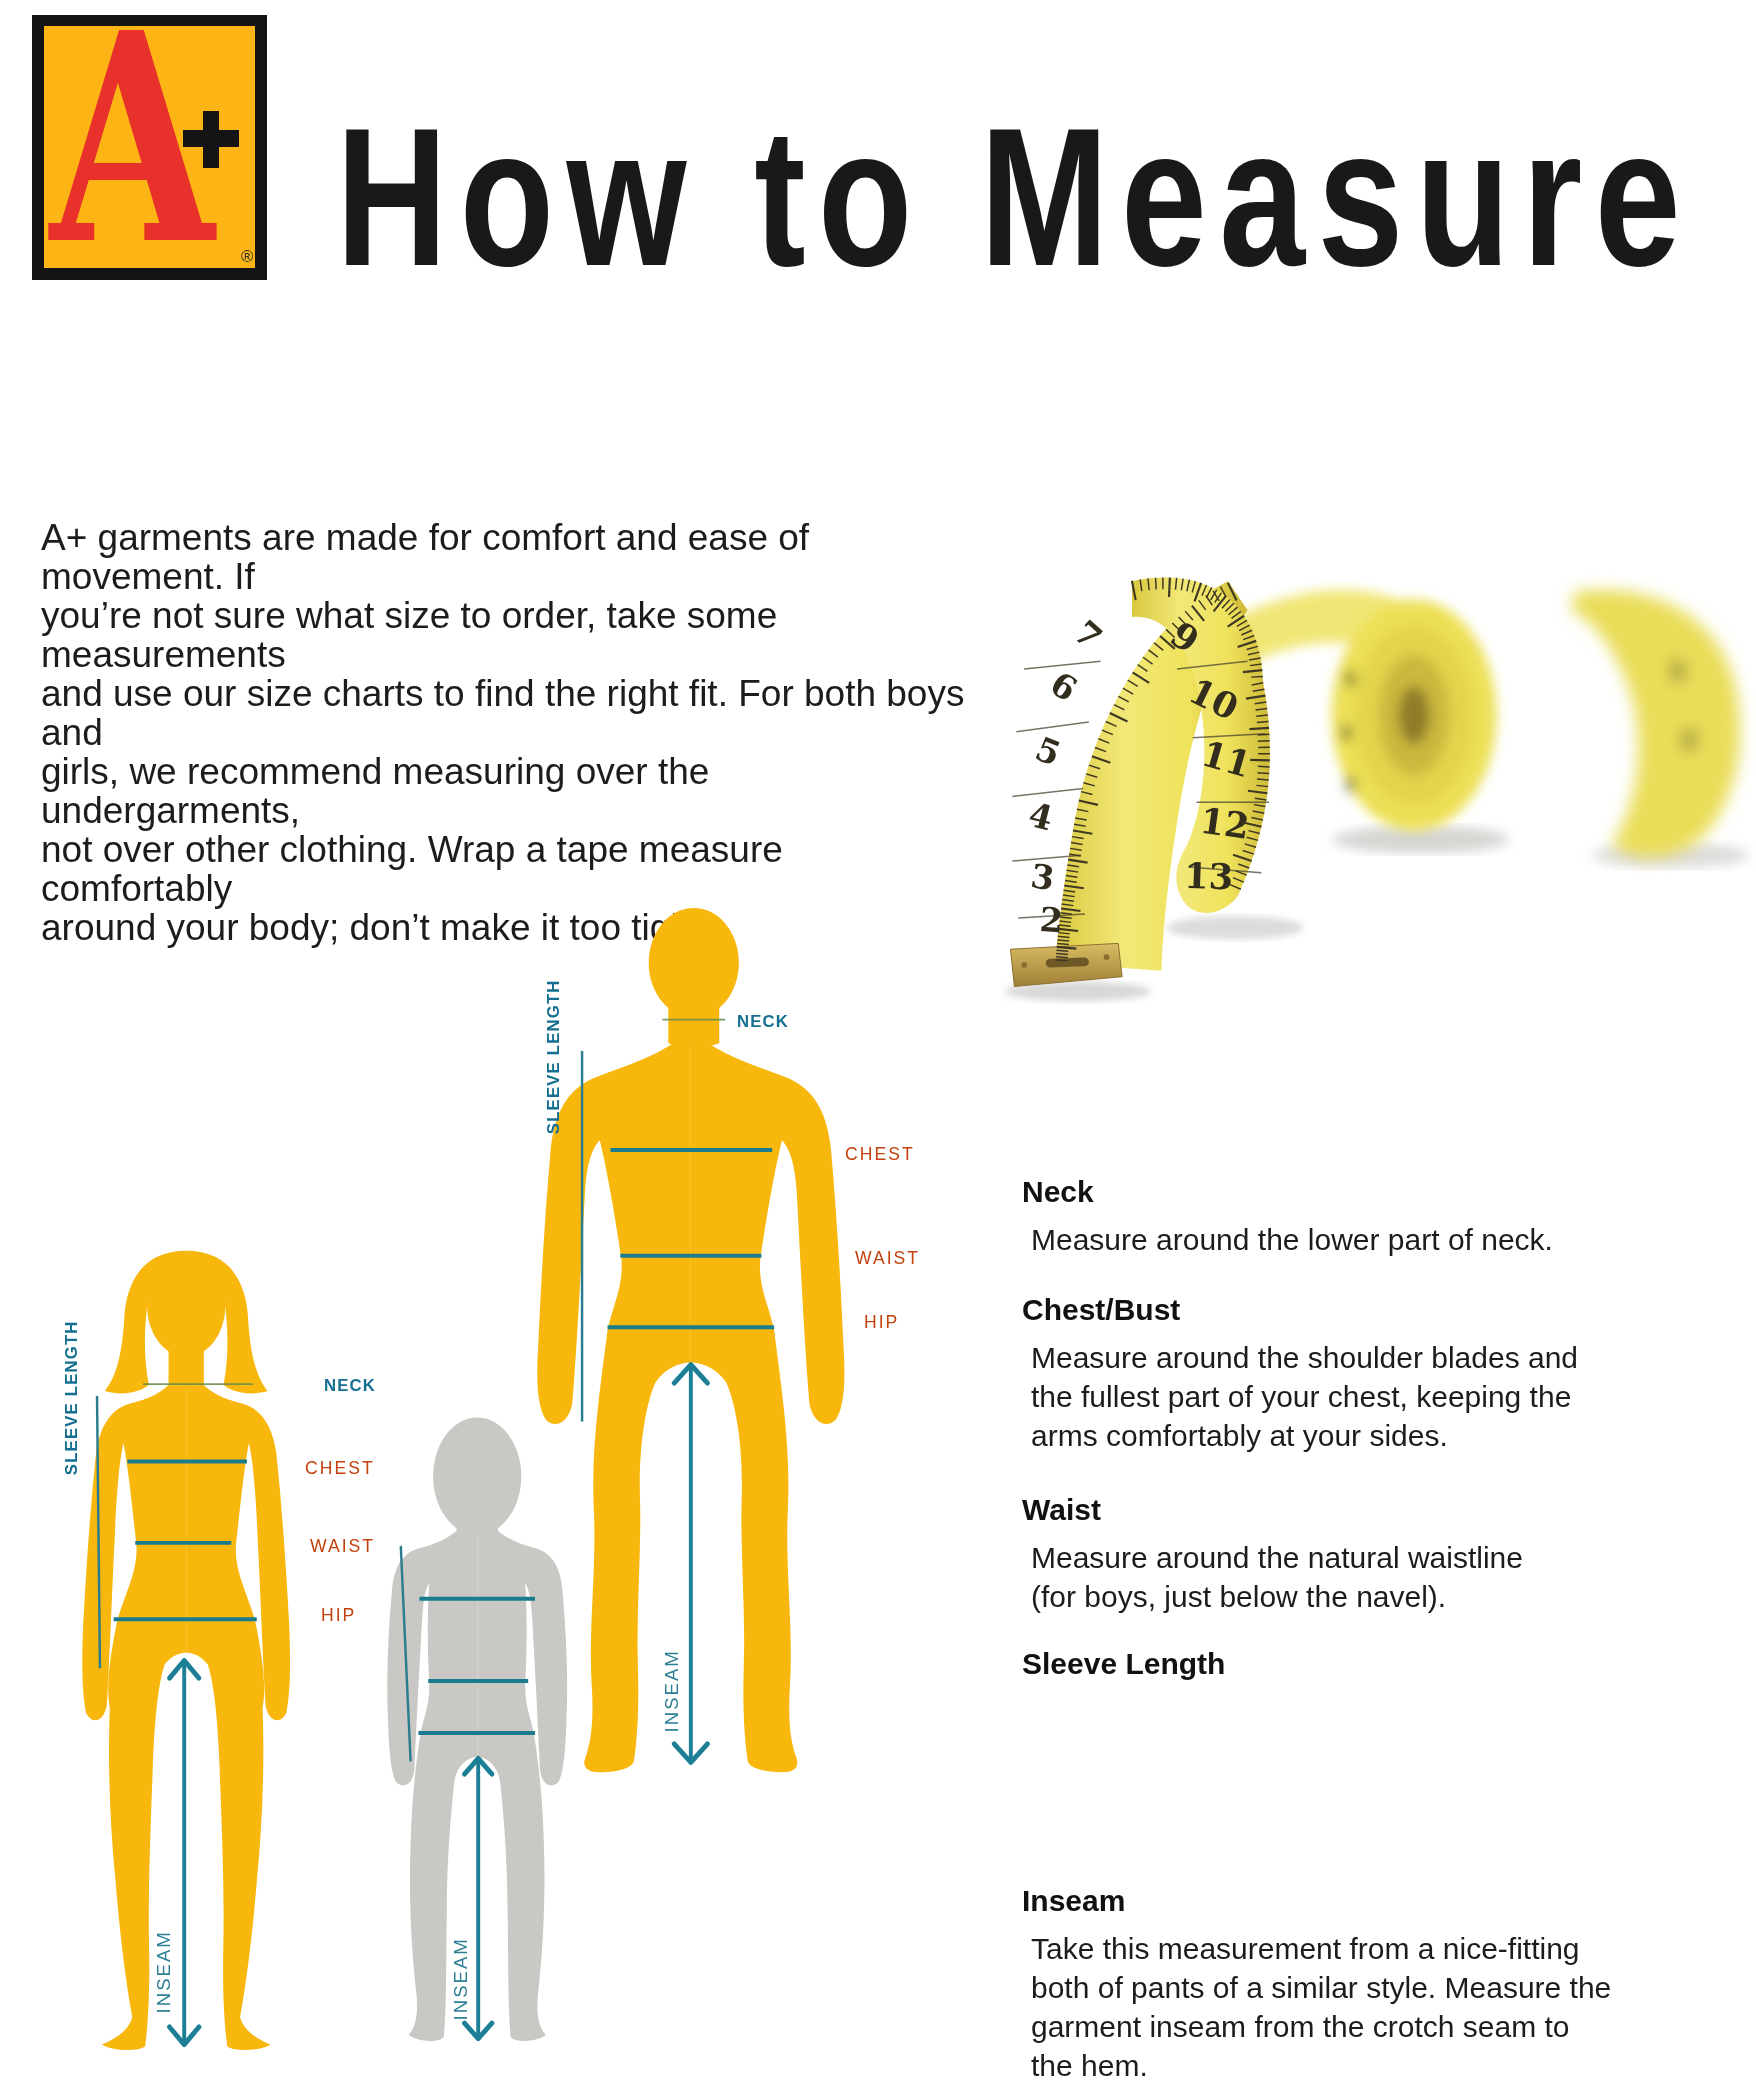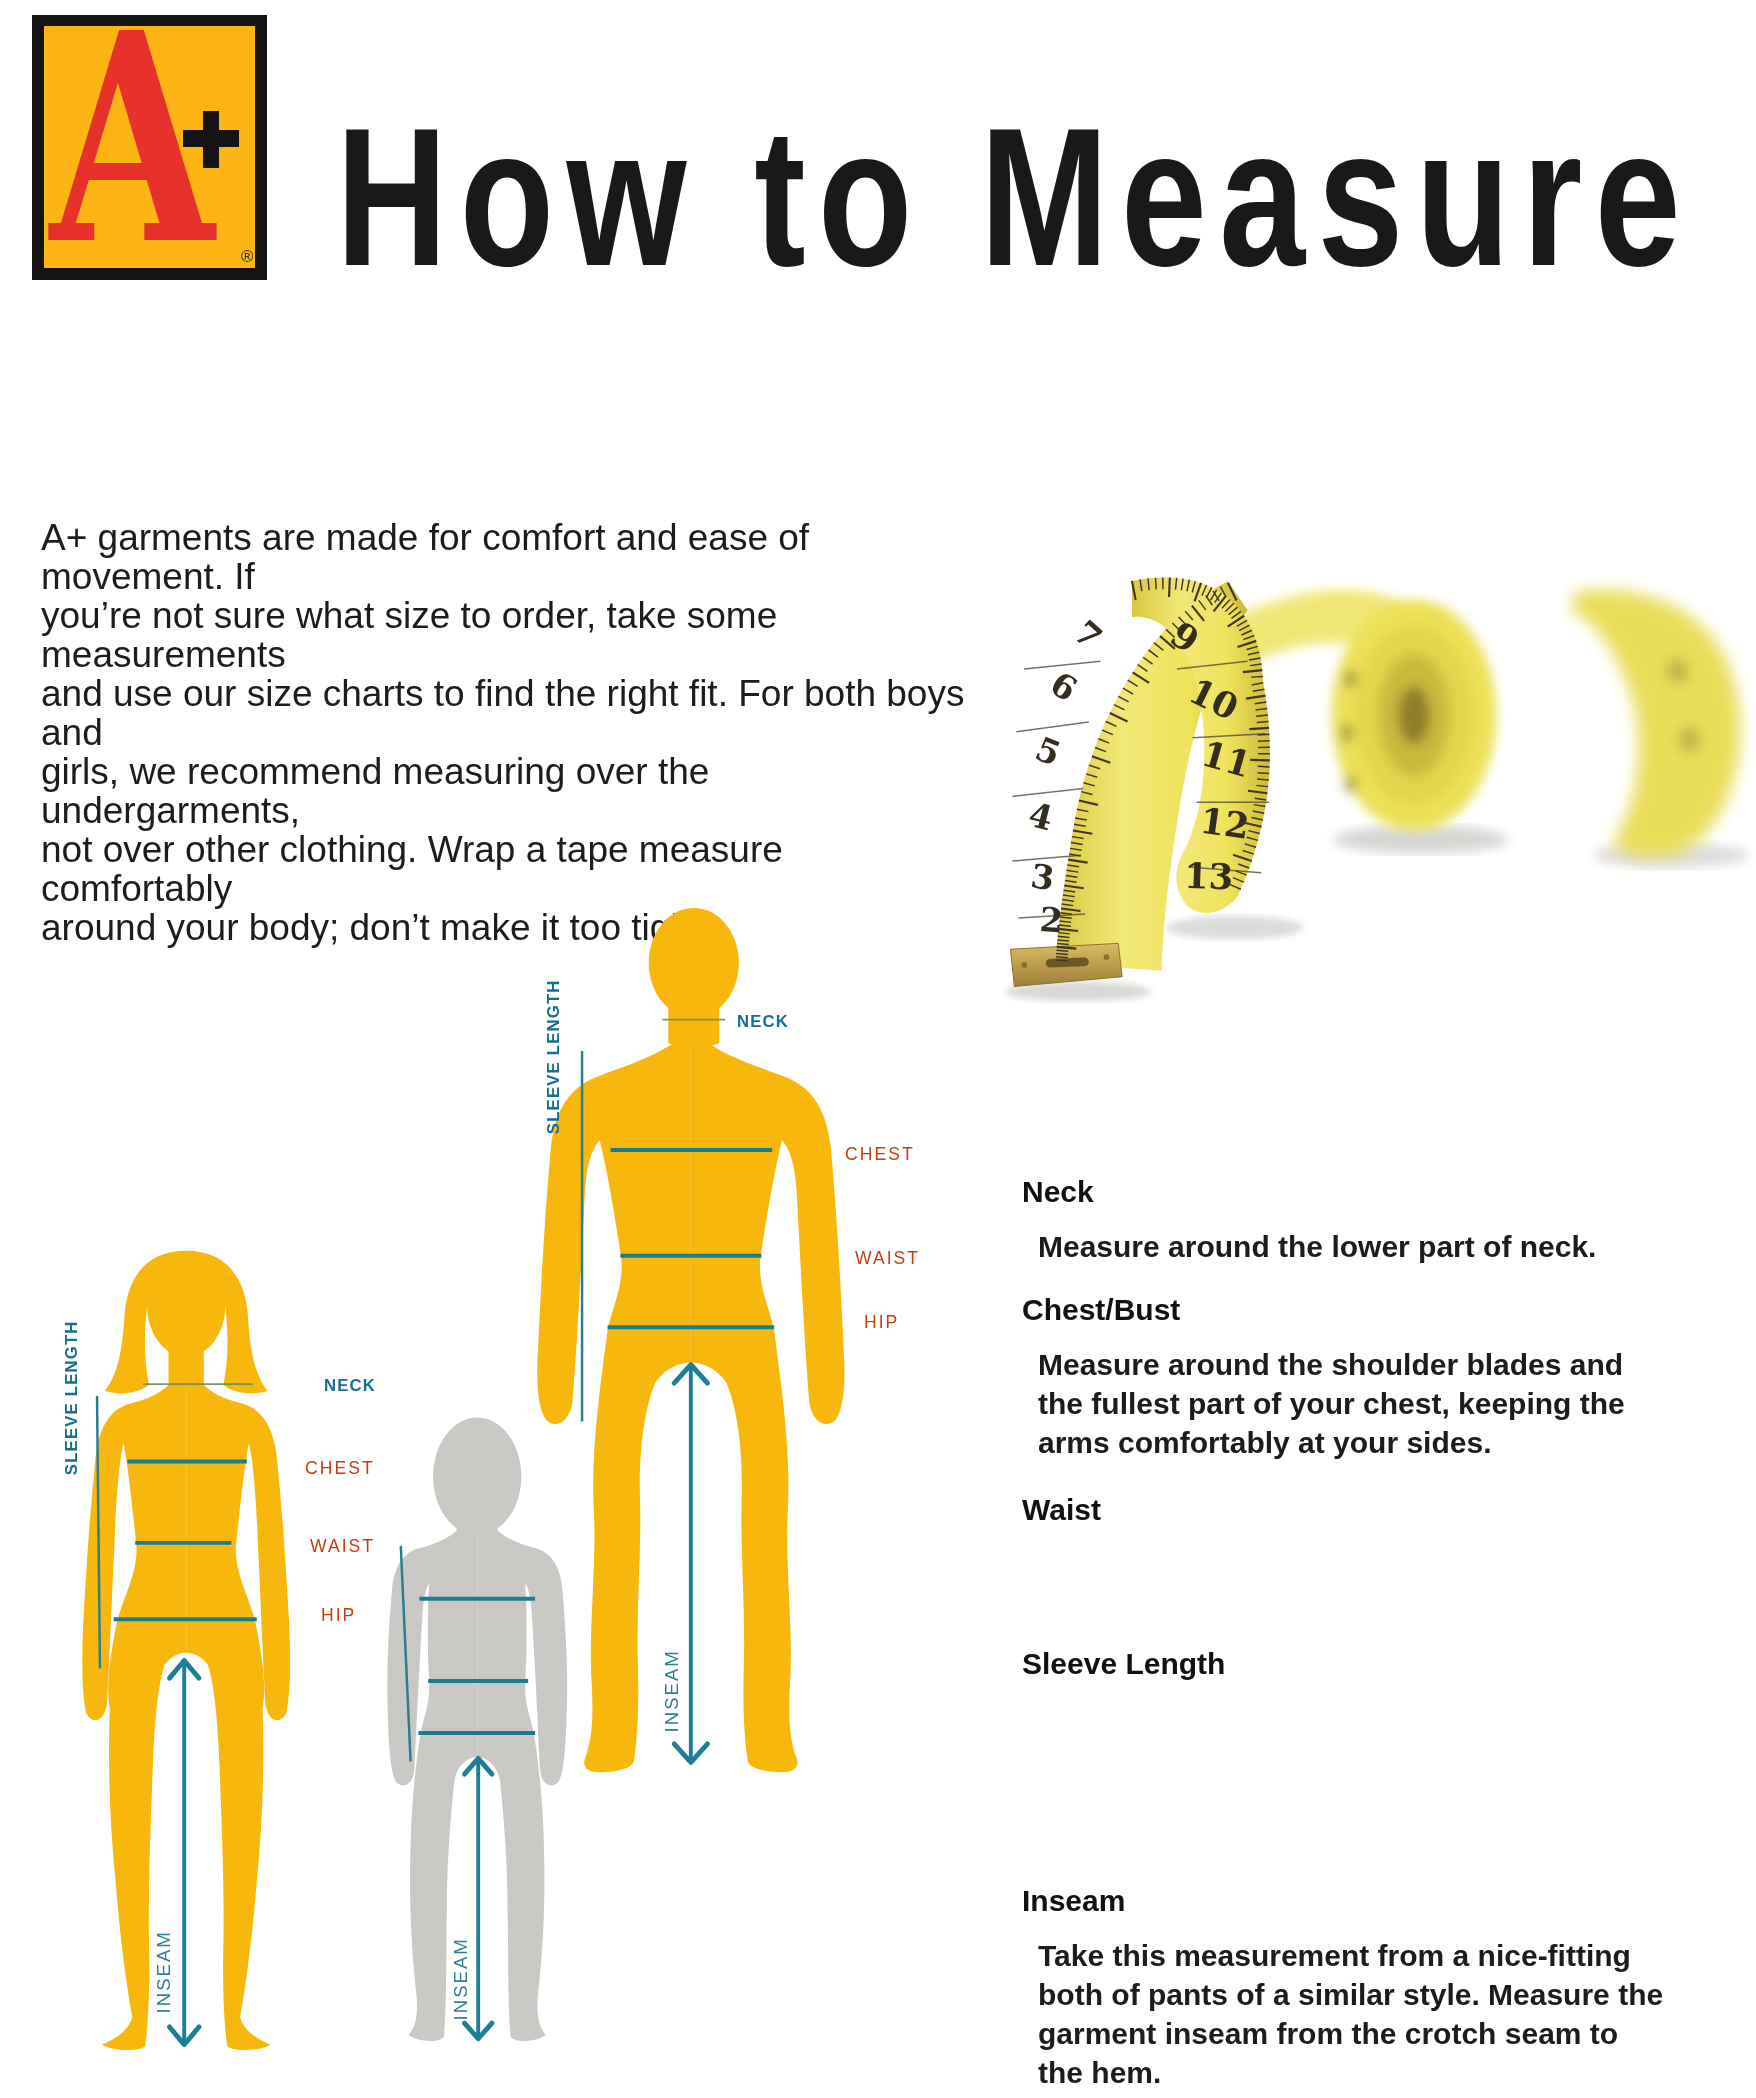--- a/index.html
+++ b/index.html
@@ -19,21 +19,21 @@
   .logo-reg{position:absolute;left:209px;top:232px;font-size:16.7px;color:#2f2f28;}
   
   .title{left:336px;top:99px;font:700 147px/147px "Liberation Sans",sans-serif;
          letter-spacing:11.8px;color:#191919;white-space:nowrap;
          transform:scale(1.05,1.34);transform-origin:left top;}
   
   .intro{left:41px;top:518px;width:926px;font-size:37px;line-height:39px;white-space:pre-line;}
   
   .section{left:1022px;width:696px;}
   .section h3{margin:0;font-size:30px;line-height:39px;font-weight:700;color:#111;}
-  .section p{margin:16px;font-size:30px;line-height:39px;white-space:pre-line;font-weight:bold;}
+  .section p{margin:9px;font-size:30px;line-height:39px;white-space:pre-line;}
   .sec-0{top:1172px;} .sec-1{top:1290px;} .sec-2{top:1490px;} .sec-3{top:1644px;} .sec-4{top:1881px;}
   
   .lbl-bold{font:700 16.7px/19.6px "Liberation Sans",sans-serif;color:#156F90;letter-spacing:1.2px;white-space:nowrap;}
   .lbl-light{font:400 17.6px/19.6px "Liberation Sans",sans-serif;color:#c2410c;letter-spacing:2px;white-space:nowrap;}
   .lbl-inseam{font:400 18.6px/21.6px "Liberation Sans",sans-serif;color:#2D7F93;letter-spacing:2px;white-space:nowrap;}
   .vlabel{transform:rotate(-90deg);transform-origin:center;text-align:center;}
   svg text.tape-num{font-family:"DejaVu Serif",serif;font-weight:700;fill:#332d1d;}
 </style>
 </head>
 <body>
@@ -388,20 +388,22 @@
   <p>Measure around the lower part of neck.</p>
 </div>
 <div class="abs section sec-1">
   <h3>Chest/Bust</h3>
   <p>Measure around the shoulder blades and
 the fullest part of your chest, keeping the
 arms comfortably at your sides.</p>
 </div>
 <div class="abs section sec-2">
   <h3>Waist</h3>
+  <p>Measure around the natural waistline
+(for boys, just below the navel).</p>
 </div>
 <div class="abs section sec-3">
   <h3>Sleeve Length</h3>
 </div>
 <div class="abs section sec-4">
   <h3>Inseam</h3>
   <p>Take this measurement from a nice-fitting
 both of pants of a similar style. Measure the
 garment inseam from the crotch seam to
 the hem.</p>

